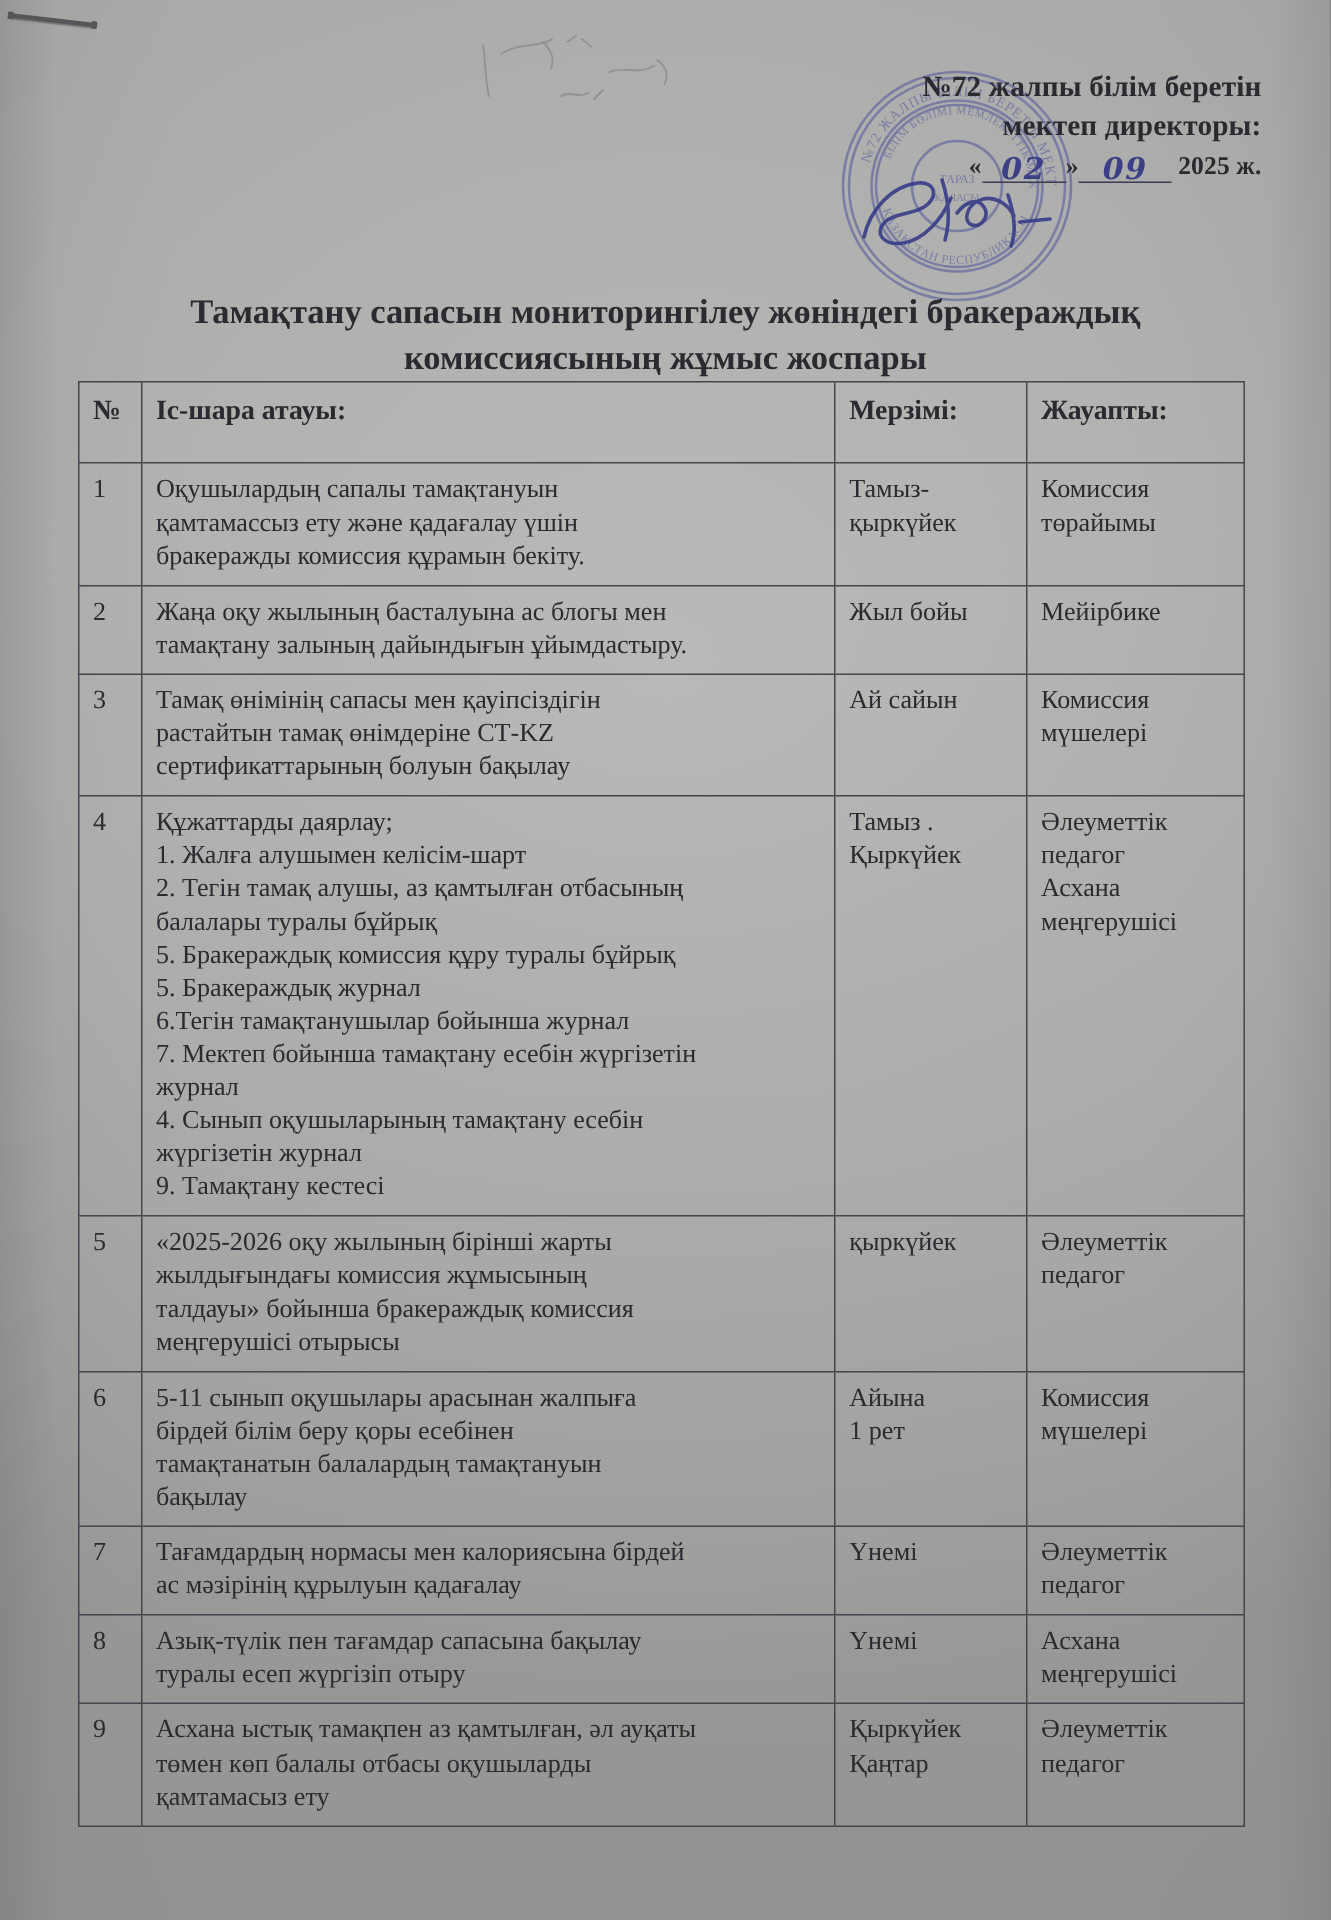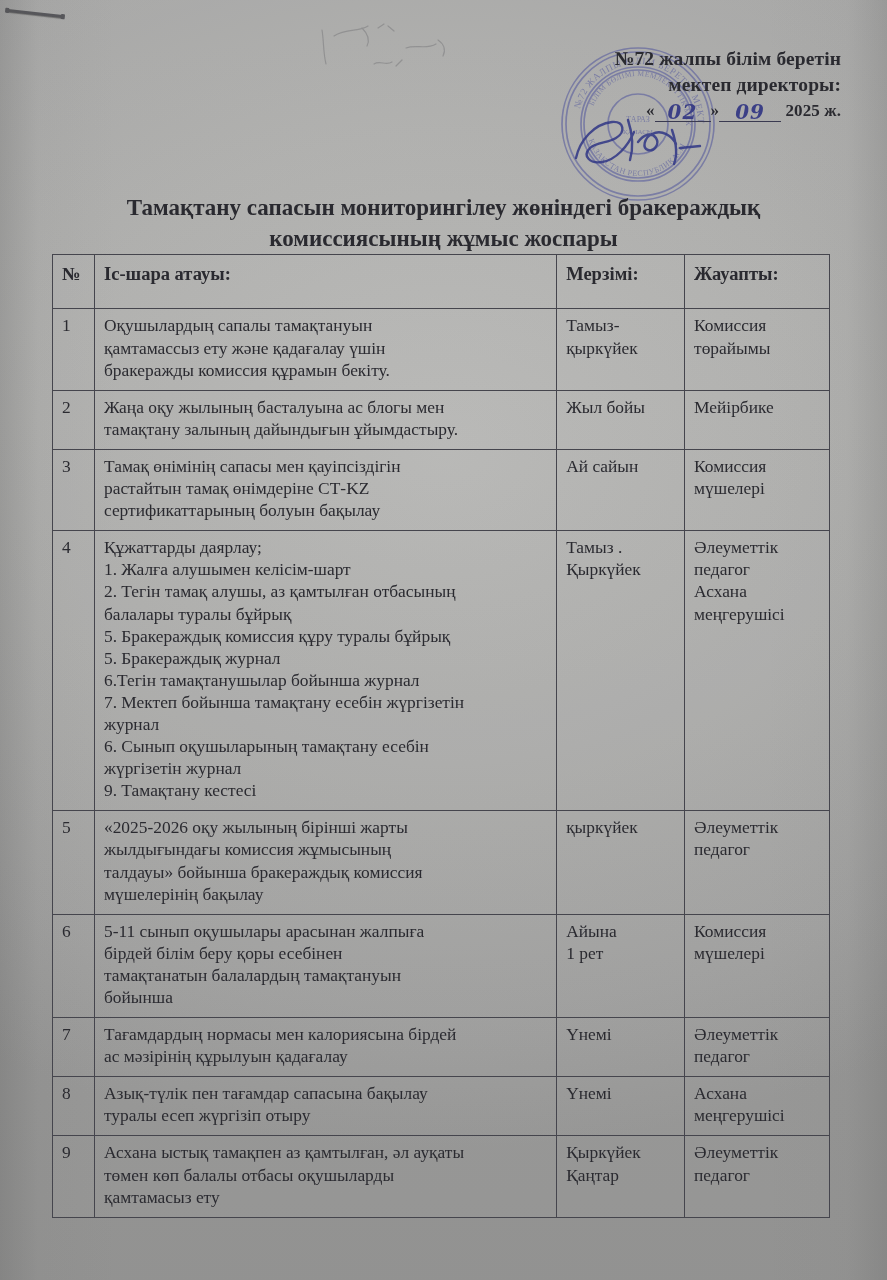--- a/index.html
+++ b/index.html
@@ -341,21 +341,21 @@
             <div class="cell-lines">
               <span>Құжаттарды даярлау;</span>
               <span>1. Жалға алушымен келісім-шарт</span>
               <span>2. Тегін тамақ алушы, аз қамтылған отбасының</span>
               <span>балалары туралы бұйрық</span>
               <span>5. Бракераждық комиссия құру туралы бұйрық</span>
               <span>5. Бракераждық журнал</span>
               <span>6.Тегін тамақтанушылар бойынша журнал</span>
               <span>7. Мектеп бойынша тамақтану есебін жүргізетін</span>
               <span>журнал</span>
-              <span>6. Сынып оқушыларының тамақтану есебін</span>
+              <span>4. Сынып оқушыларының тамақтану есебін</span>
               <span>жүргізетін журнал</span>
               <span>9. Тамақтану кестесі</span>
             </div>
           </td>
           <td class="term">
             <div class="cell-lines">
               <span>Тамыз   .</span>
               <span>Қыркүйек</span>
             </div>
           </td>
@@ -368,21 +368,21 @@
             </div>
           </td>
         </tr>
         <tr>
           <td class="num">5</td>
           <td class="act">
             <div class="cell-lines">
               <span>«2025-2026 оқу жылының бірінші жарты</span>
               <span>жылдығындағы комиссия жұмысының</span>
               <span>талдауы» бойынша бракераждық комиссия</span>
-              <span>мүшелерінің бақылау</span>
+              <span>меңгерушісі отырысы</span>
             </div>
           </td>
           <td class="term">
             <div class="cell-lines">
               <span>қыркүйек</span>
             </div>
           </td>
           <td class="resp">
             <div class="cell-lines">
               <span>Әлеуметтік</span>
@@ -390,21 +390,21 @@
             </div>
           </td>
         </tr>
         <tr>
           <td class="num">6</td>
           <td class="act">
             <div class="cell-lines">
               <span>5-11 сынып оқушылары арасынан жалпыға</span>
               <span>бірдей білім беру қоры есебінен</span>
               <span>тамақтанатын балалардың тамақтануын</span>
-              <span>бойынша</span>
+              <span>бақылау</span>
             </div>
           </td>
           <td class="term">
             <div class="cell-lines">
               <span>Айына</span>
               <span>1 рет</span>
             </div>
           </td>
           <td class="resp pad-top">
             <div class="cell-lines">

